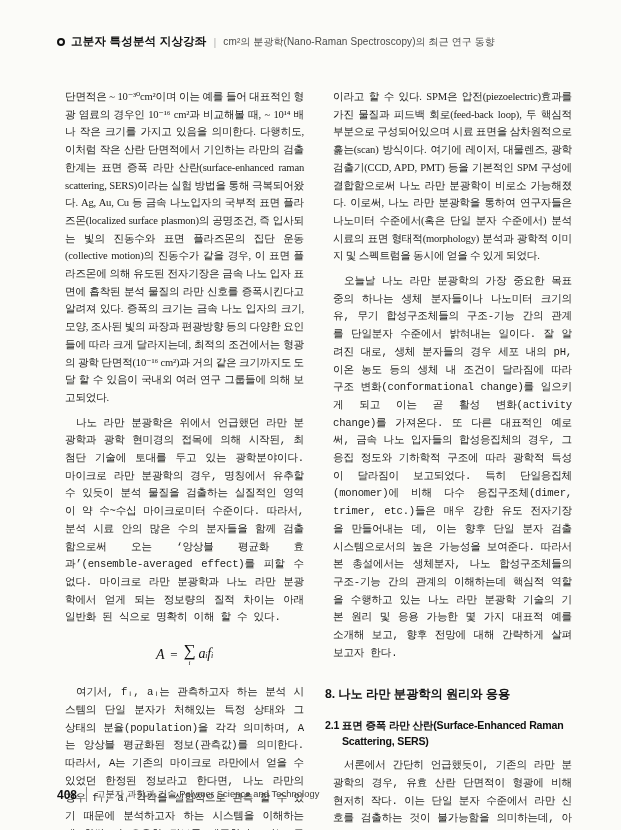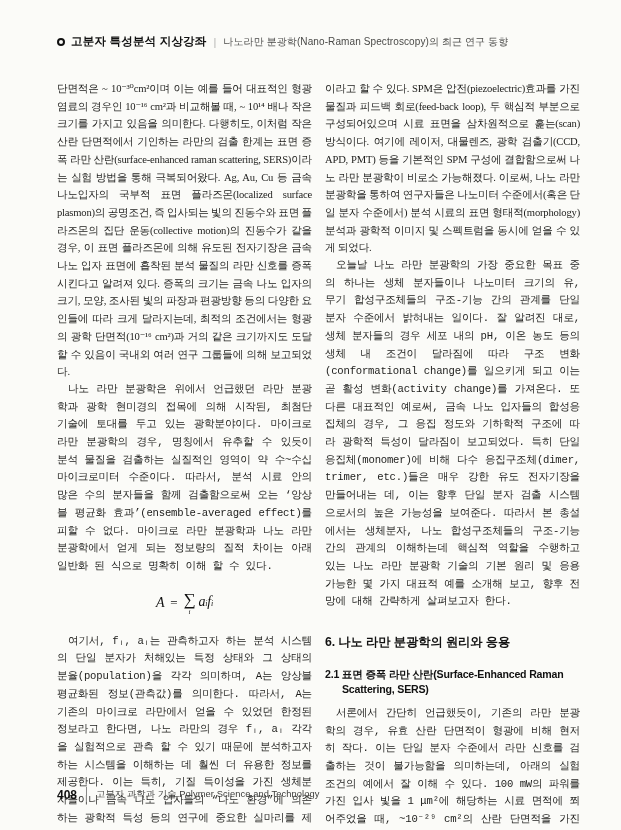--- a/index.html
+++ b/index.html
@@ -64,21 +64,21 @@
   .col {
     width: 255px;
     flex: 0 0 255px;
     font-size: 10.6px;
     line-height: 17.7px;
     text-align: justify;
     letter-spacing: -0.2px;
     overflow-wrap: break-word;
     color: #1c1c1a;
   }
-  .col p { margin: 0; }
+  .col p { margin: 8px; }
   .col p.indent { text-indent: 11px; font-family: Liberation Mono, monospace; }
 
   
   .formula-row {
     display: flex;
     justify-content: center;
     align-items: center;
     margin: 15px 0 17px 0;
     font-family: "Liberation Serif", "DejaVu Serif", serif;
     font-style: italic;
@@ -151,21 +151,21 @@
 </style>
 </head>
 <body>
 
 <div class="page">
 
   <div class="header">
     <span class="ring"></span>
     <span class="series-title">고분자 특성분석 지상강좌</span>
     <span class="header-sep">|</span>
-    <span class="article-title">나노라만 분광학(Nano-Raman Spectroscopy)의 최근 연구 동향</span>
+    <span class="article-title">cm²의 분광학(Nano-Raman Spectroscopy)의 최근 연구 동향</span>
   </div>
 
   <div class="content">
 
     <div class="col">
       <p>단면적은 ~ 10⁻³⁰cm²이며 이는 예를 들어 대표적인 형광 염료의 경우인 10⁻¹⁶ cm²과 비교해볼 때, ~ 10¹⁴ 배나 작은 크기를 가지고 있음을 의미한다. 다행히도, 이처럼 작은 산란 단면적에서 기인하는 라만의 검출 한계는 표면 증폭 라만 산란(surface-enhanced raman scattering, SERS)이라는 실험 방법을 통해 극복되어왔다. Ag, Au, Cu 등 금속 나노입자의 국부적 표면 플라즈몬(localized surface plasmon)의 공명조건, 즉 입사되는 빛의 진동수와 표면 플라즈몬의 집단 운동(collective motion)의 진동수가 같을 경우, 이 표면 플라즈몬에 의해 유도된 전자기장은 금속 나노 입자 표면에 흡착된 분석 물질의 라만 신호를 증폭시킨다고 알려져 있다. 증폭의 크기는 금속 나노 입자의 크기, 모양, 조사된 빛의 파장과 편광방향 등의 다양한 요인들에 따라 크게 달라지는데, 최적의 조건에서는 형광의 광학 단면적(10⁻¹⁶ cm²)과 거의 같은 크기까지도 도달 할 수 있음이 국내외 여러 연구 그룹들에 의해 보고되었다.</p>
       <p class="indent">나노 라만 분광학은 위에서 언급했던 라만 분광학과 광학 현미경의 접목에 의해 시작된, 최첨단 기술에 토대를 두고 있는 광학분야이다. 마이크로 라만 분광학의 경우, 명칭에서 유추할 수 있듯이 분석 물질을 검출하는 실질적인 영역이 약 수~수십 마이크로미터 수준이다. 따라서, 분석 시료 안의 많은 수의 분자들을 함께 검출함으로써 오는 ‘앙상블 평균화 효과’(ensemble-averaged effect)를 피할 수 없다. 마이크로 라만 분광학과 나노 라만 분광학에서 얻게 되는 정보량의 질적 차이는 아래 일반화 된 식으로 명확히 이해 할 수 있다.</p>
 
       <div class="formula-row">
         <span class="f-var">A</span>
@@ -185,21 +185,21 @@
       </div>
 
       <p class="indent">여기서, fᵢ, aᵢ는 관측하고자 하는 분석 시스템의 단일 분자가 처해있는 특정 상태와 그 상태의 분율(population)을 각각 의미하며, A는 앙상블 평균화된 정보(관측값)를 의미한다. 따라서, A는 기존의 마이크로 라만에서 얻을 수 있었던 한정된 정보라고 한다면, 나노 라만의 경우 fᵢ, aᵢ 각각을 실험적으로 관측 할 수 있기 때문에 분석하고자 하는 시스템을 이해하는 데 훨씬 더 유용한 정보를 제공한다. 이는 특히, 기질 특이성을 가진 생체분자들이나 금속 나노 입자들의 “나노 환경”에 의존하는 광학적 특성 등의 연구에 중요한 실마리를 제공하게 된다.</p>
       <p class="indent">나노 라만 분광학의 기술적인 모태는 1980년대 초반에 발명된 주사 프로브 현미경(scanning probe microscope, SPM)</p>
     </div>
 
     <div class="col">
       <p>이라고 할 수 있다. SPM은 압전(piezoelectric)효과를 가진 물질과 피드백 회로(feed-back loop), 두 핵심적 부분으로 구성되어있으며 시료 표면을 삼차원적으로 훑는(scan) 방식이다. 여기에 레이저, 대물렌즈, 광학 검출기(CCD, APD, PMT) 등을 기본적인 SPM 구성에 결합함으로써 나노 라만 분광학이 비로소 가능해졌다. 이로써, 나노 라만 분광학을 통하여 연구자들은 나노미터 수준에서(혹은 단일 분자 수준에서) 분석 시료의 표면 형태적(morphology) 분석과 광학적 이미지 및 스펙트럼을 동시에 얻을 수 있게 되었다.</p>
       <p class="indent">오늘날 나노 라만 분광학의 가장 중요한 목표 중의 하나는 생체 분자들이나 나노미터 크기의 유, 무기 합성구조체들의 구조-기능 간의 관계를 단일분자 수준에서 밝혀내는 일이다. 잘 알려진 대로, 생체 분자들의 경우 세포 내의 pH, 이온 농도 등의 생체 내 조건이 달라짐에 따라 구조 변화(conformational change)를 일으키게 되고 이는 곧 활성 변화(activity change)를 가져온다. 또 다른 대표적인 예로써, 금속 나노 입자들의 합성응집체의 경우, 그 응집 정도와 기하학적 구조에 따라 광학적 특성이 달라짐이 보고되었다. 특히 단일응집체(monomer)에 비해 다수 응집구조체(dimer, trimer, etc.)들은 매우 강한 유도 전자기장을 만들어내는 데, 이는 향후 단일 분자 검출 시스템으로서의 높은 가능성을 보여준다. 따라서 본 총설에서는 생체분자, 나노 합성구조체들의 구조-기능 간의 관계의 이해하는데 핵심적 역할을 수행하고 있는 나노 라만 분광학 기술의 기본 원리 및 응용 가능한 몇 가지 대표적 예를 소개해 보고, 향후 전망에 대해 간략하게 살펴보고자 한다.</p>
 
-      <div class="h-section">6. 나노 라만 분광학의 원리와 응용</div>
+      <div class="h-section">8. 나노 라만 분광학의 원리와 응용</div>
       <div class="h-subsection">2.1 표면 증폭 라만 산란(Surface-Enhanced Raman Scattering, SERS)</div>
 
       <p class="indent">서론에서 간단히 언급했듯이, 기존의 라만 분광학의 경우, 유효 산란 단면적이 형광에 비해 현저히 작다. 이는 단일 분자 수준에서 라만 신호를 검출하는 것이 불가능함을 의미하는데, 아래의 실험 조건의 예에서 잘 이해 수 있다. 100 mW의 파워를 가진 입사 빛을 1 μm²에 해당하는 시료 면적에 쬐어주었을 때, ~10⁻²⁹ cm²의 산란 단면적을 가진 진동모드에서 나오게 되는 라만 포톤의 개수는 1초당 대략 10⁻⁴개가 된다. 다시 말해, 단일분자에서 나오는 단 한 개의 라만 포톤을 검출하기 위해서는 한 시간 이상을 기다려야 하는 것이다. 이처럼 실험적으로 불가능한 검출 조건을 가능하도록 해 주는 실험방법이 SERS이다. SERS가 일</p>
     </div>
 
   </div>
 
   <div class="footer">
     <span class="page-number">408</span>
     <span class="footer-rule"></span>

